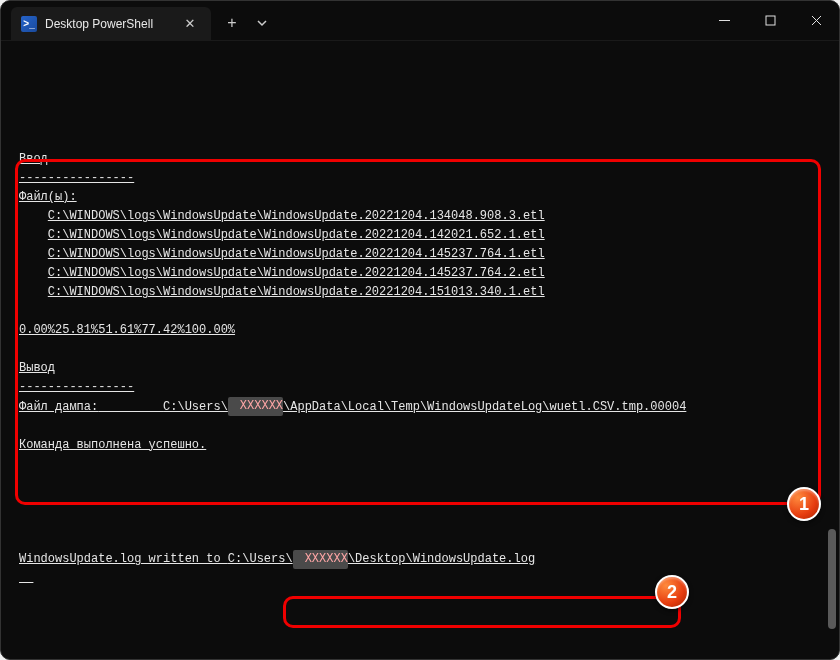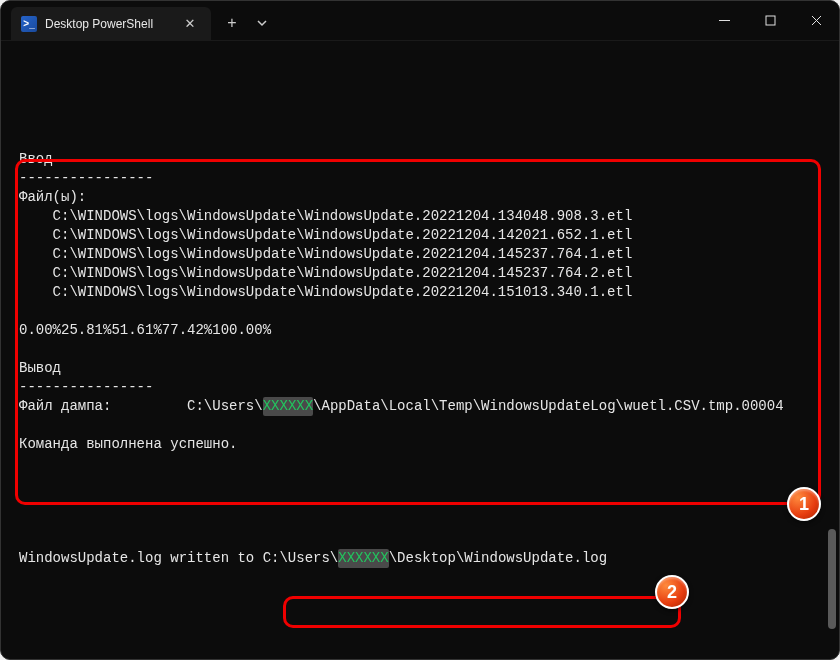--- a/index.html
+++ b/index.html
@@ -84,24 +84,25 @@
     color:#e0e0e0;
     cursor:pointer;
   }
   .win-btn svg { width:11px; height:11px; }
   .terminal-body {
     position: absolute;
     top: 40px; left: 0; right: 0; bottom: 0;
     padding: 14px 18px 14px 18px;
     color: #e6e6e6;
     font-family: Consolas, "Courier New", monospace;
-    font-size: 14px;
+    font-size: 12px;
     line-height: 19px;
     white-space: pre;
     overflow: hidden;
+    text-decoration: underline;
   }
   .scrollbar-track {
     position:absolute;
     right:3px; top:48px; bottom:6px;
     width:8px;
   }
   .scrollbar-thumb {
     position:absolute;
     right:0;
     top:480px;
@@ -126,23 +127,24 @@
     color:#fff;
     font-weight:bold;
     font-size:18px;
     display:flex;align-items:center;justify-content:center;
     font-family:"Segoe UI",sans-serif;
     pointer-events:none;
   }
   .redacted {
     display:inline-block;
     background:#4a4a4a;
-    color:#22c55e;
+    color:#fca5a5;
     border-radius:2px;
     vertical-align:middle;
+    padding-left:12px;
   }
   .outblock { display:block; }
   .indent { padding-left: 4ch; }
   .spacer1 { height: 76px; }
   .spacer-mid { height: 19px; }
   .spacer-bot { height: 95px; }
 </style>
 </head>
 <body>
 

